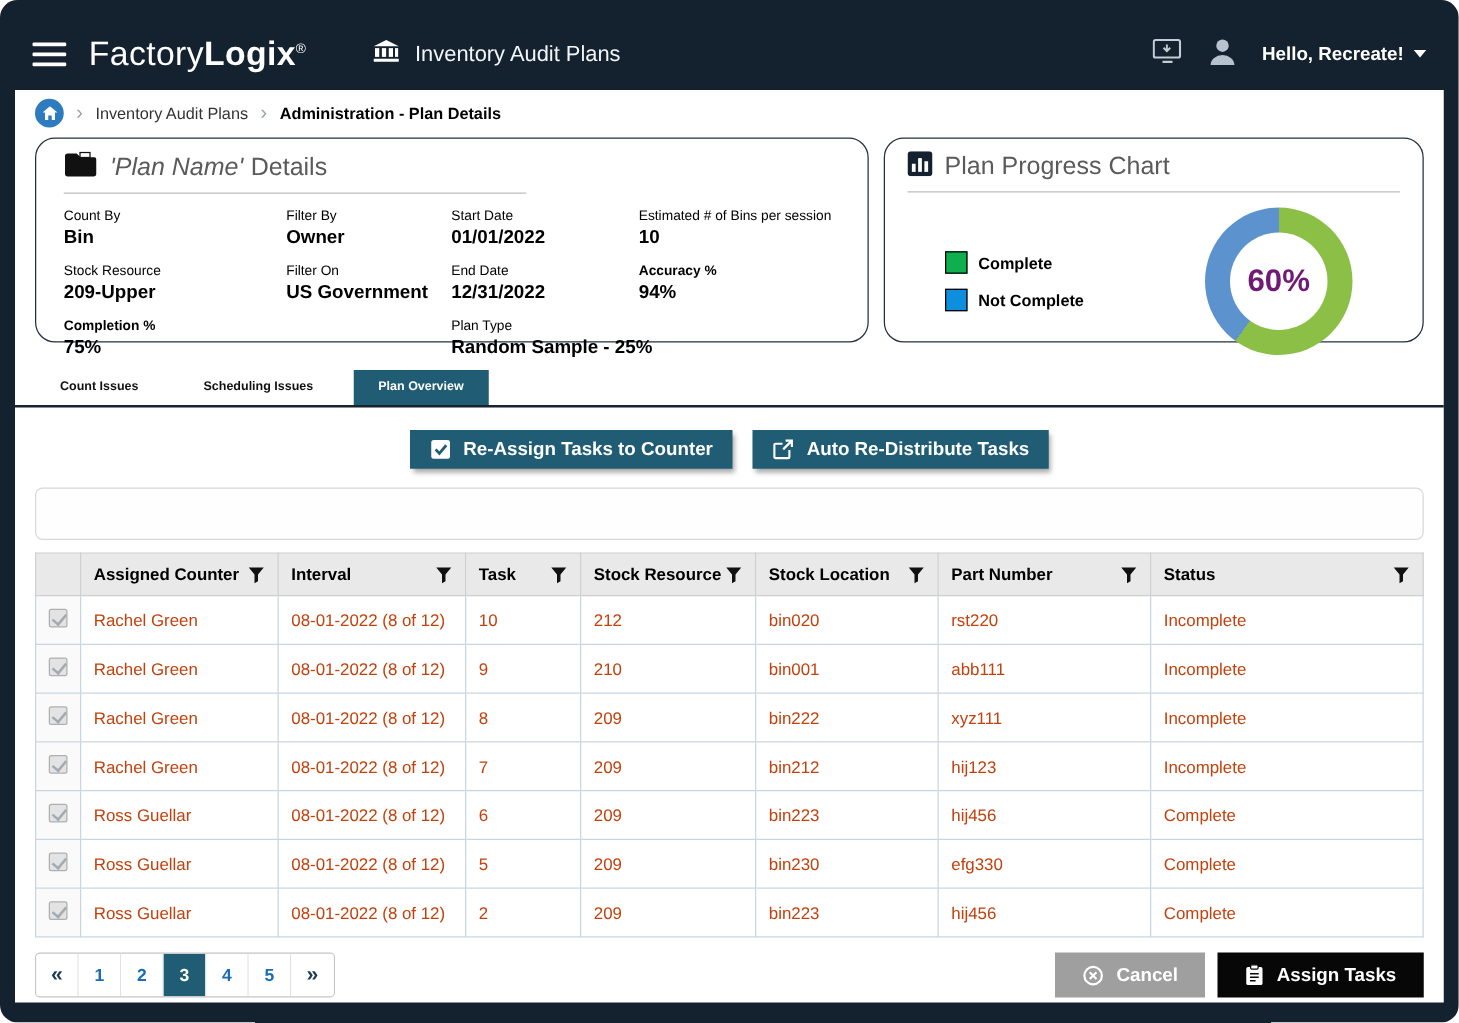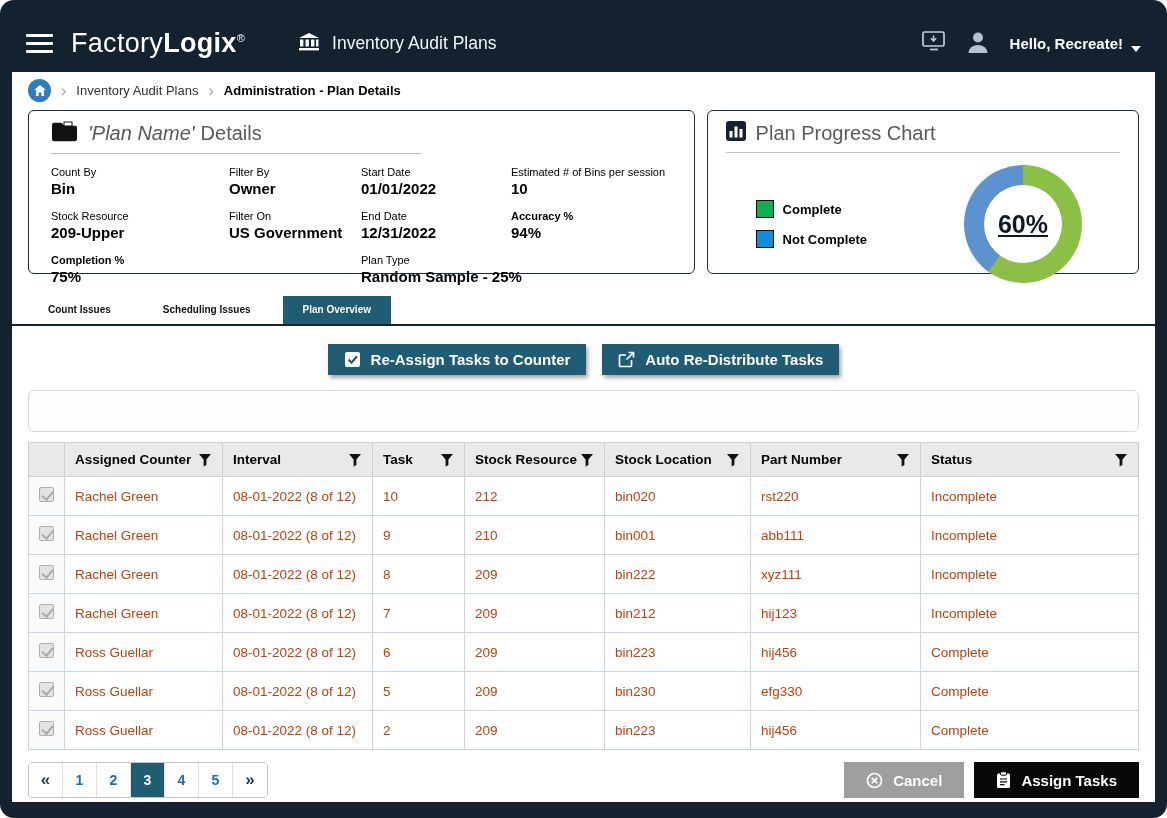--- a/index.html
+++ b/index.html
@@ -11,55 +11,55 @@
   .navbar { height:72px; padding:14px 26px 0 26px; display:flex; align-items:center; color:#fff; }
   .hamburger { display:flex; flex-direction:column; gap:5px; cursor:pointer; margin-right:18px; }
   .hamburger span { display:block; width:27px; height:3px; background:#fff; border-radius:1px; }
   .brand { font-size:27px; letter-spacing:.3px; white-space:nowrap; }
   .brand-factory { font-weight:400; }
   .brand-logix { font-weight:700; }
   .brand-reg { font-size:11px; vertical-align:super; }
   .app-title-group { display:flex; align-items:center; gap:11px; margin-left:52px; }
   .app-title { font-size:17.5px; color:#f2f6f9; }
   .nav-right { margin-left:auto; display:flex; align-items:center; gap:20px; }
-  .greeting { display:flex; align-items:flex-end; gap:8px; font-size:15px; font-weight:700; cursor:pointer; }
+  .greeting { display:flex; align-items:center; gap:8px; font-size:15px; font-weight:700; cursor:pointer; }
   .caret { width:0; height:0; border-left:5px solid transparent; border-right:5px solid transparent; border-top:6px solid #fff; }
 
   
   .content { position:absolute; left:12px; right:12px; top:72px; bottom:16px; background:#fff; }
 
   .breadcrumb { display:flex; align-items:center; gap:10px; padding:7px 16px 6px; font-size:13px; color:#333; }
   .home-btn { width:23px; height:23px; border-radius:50%; background:#2e7cc0; display:flex; align-items:center; justify-content:center; cursor:pointer; }
   .crumb-sep { color:#9aa4ad; font-size:16px; line-height:1; }
   .crumb-link { cursor:pointer; }
   .crumb-current { font-weight:700; color:#000; }
 
   .panels { display:flex; gap:12px; padding:2px 16px 0; }
-  .panel { border:1px solid #22303e; border-radius:6px; background:#fff; height:164px; }
+  .panel { border:1px solid #22303e; border-radius:16px; background:#fff; height:164px; }
   .details-panel { flex:0 0 60%; padding:10px 22px; }
   .progress-panel { flex:1; padding:10px 18px; }
   .panel-header { display:flex; align-items:center; gap:10px; padding-bottom:7px; }
   .details-header { width:370px; border-bottom:1px solid #bfbfbf; }
   .progress-header { border-bottom:1px solid #bfbfbf; }
   .panel-title { font-size:20px; color:#5a5a5a; }
   .panel-title i { font-style:italic; }
   .panel-title .suffix { margin-left:6px; }
 
   .fields-grid { margin-top:12px; display:grid; grid-template-columns:178px 132px 150px 1fr; row-gap:13px; }
   .field .label { font-size:11px; color:#000; margin-bottom:2px; }
   .field.bold-label .label { font-weight:700; }
   .field .value { font-size:15px; font-weight:700; color:#000; }
   .field.span2 { grid-column:3 / 5; }
 
   .progress-body { display:flex; align-items:center; justify-content:space-between; padding:12px 38px 0 30px; }
   .legend { display:flex; flex-direction:column; gap:12px; }
   .legend-item { display:flex; align-items:center; gap:9px; font-size:13px; font-weight:600; color:#000; }
   .swatch { width:18px; height:18px; border:1px solid #000; display:inline-block; }
   .donut { width:118px; height:118px; border-radius:50%; position:relative; }
-  .donut-hole { position:absolute; inset:20px; border-radius:50%; background:#fff; display:flex; align-items:center; justify-content:center; font-size:25px; font-weight:800; color:#0f172a;text-decoration:underline; }
+  .donut-hole { position:absolute; inset:20px; border-radius:50%; background:#fff; display:flex; align-items:center; justify-content:center; font-size:25px; font-weight:800; color:#701a75; }
 
   
   .tabs { display:flex; align-items:flex-end; margin-top:22px; padding-left:16px; border-bottom:2px solid #17242f; }
   .tab { padding:8px 20px 9px; font-size:10px; font-weight:700; color:#111; cursor:pointer; margin-right:12px; }
   .tab.active { background:#205d74; color:#fff; margin-right:0;text-align:center; }
 
   
   .actions-row { display:flex; justify-content:center; gap:16px; margin:18px 16px 0; }
   .action-btn { display:flex; align-items:center; gap:10px; background:#205d74; color:#fff; font-family:inherit; font-size:15px; font-weight:700; padding:7px 16px; border:none; box-shadow:2px 3px 4px rgba(0,0,0,.35); cursor:pointer; }
 

